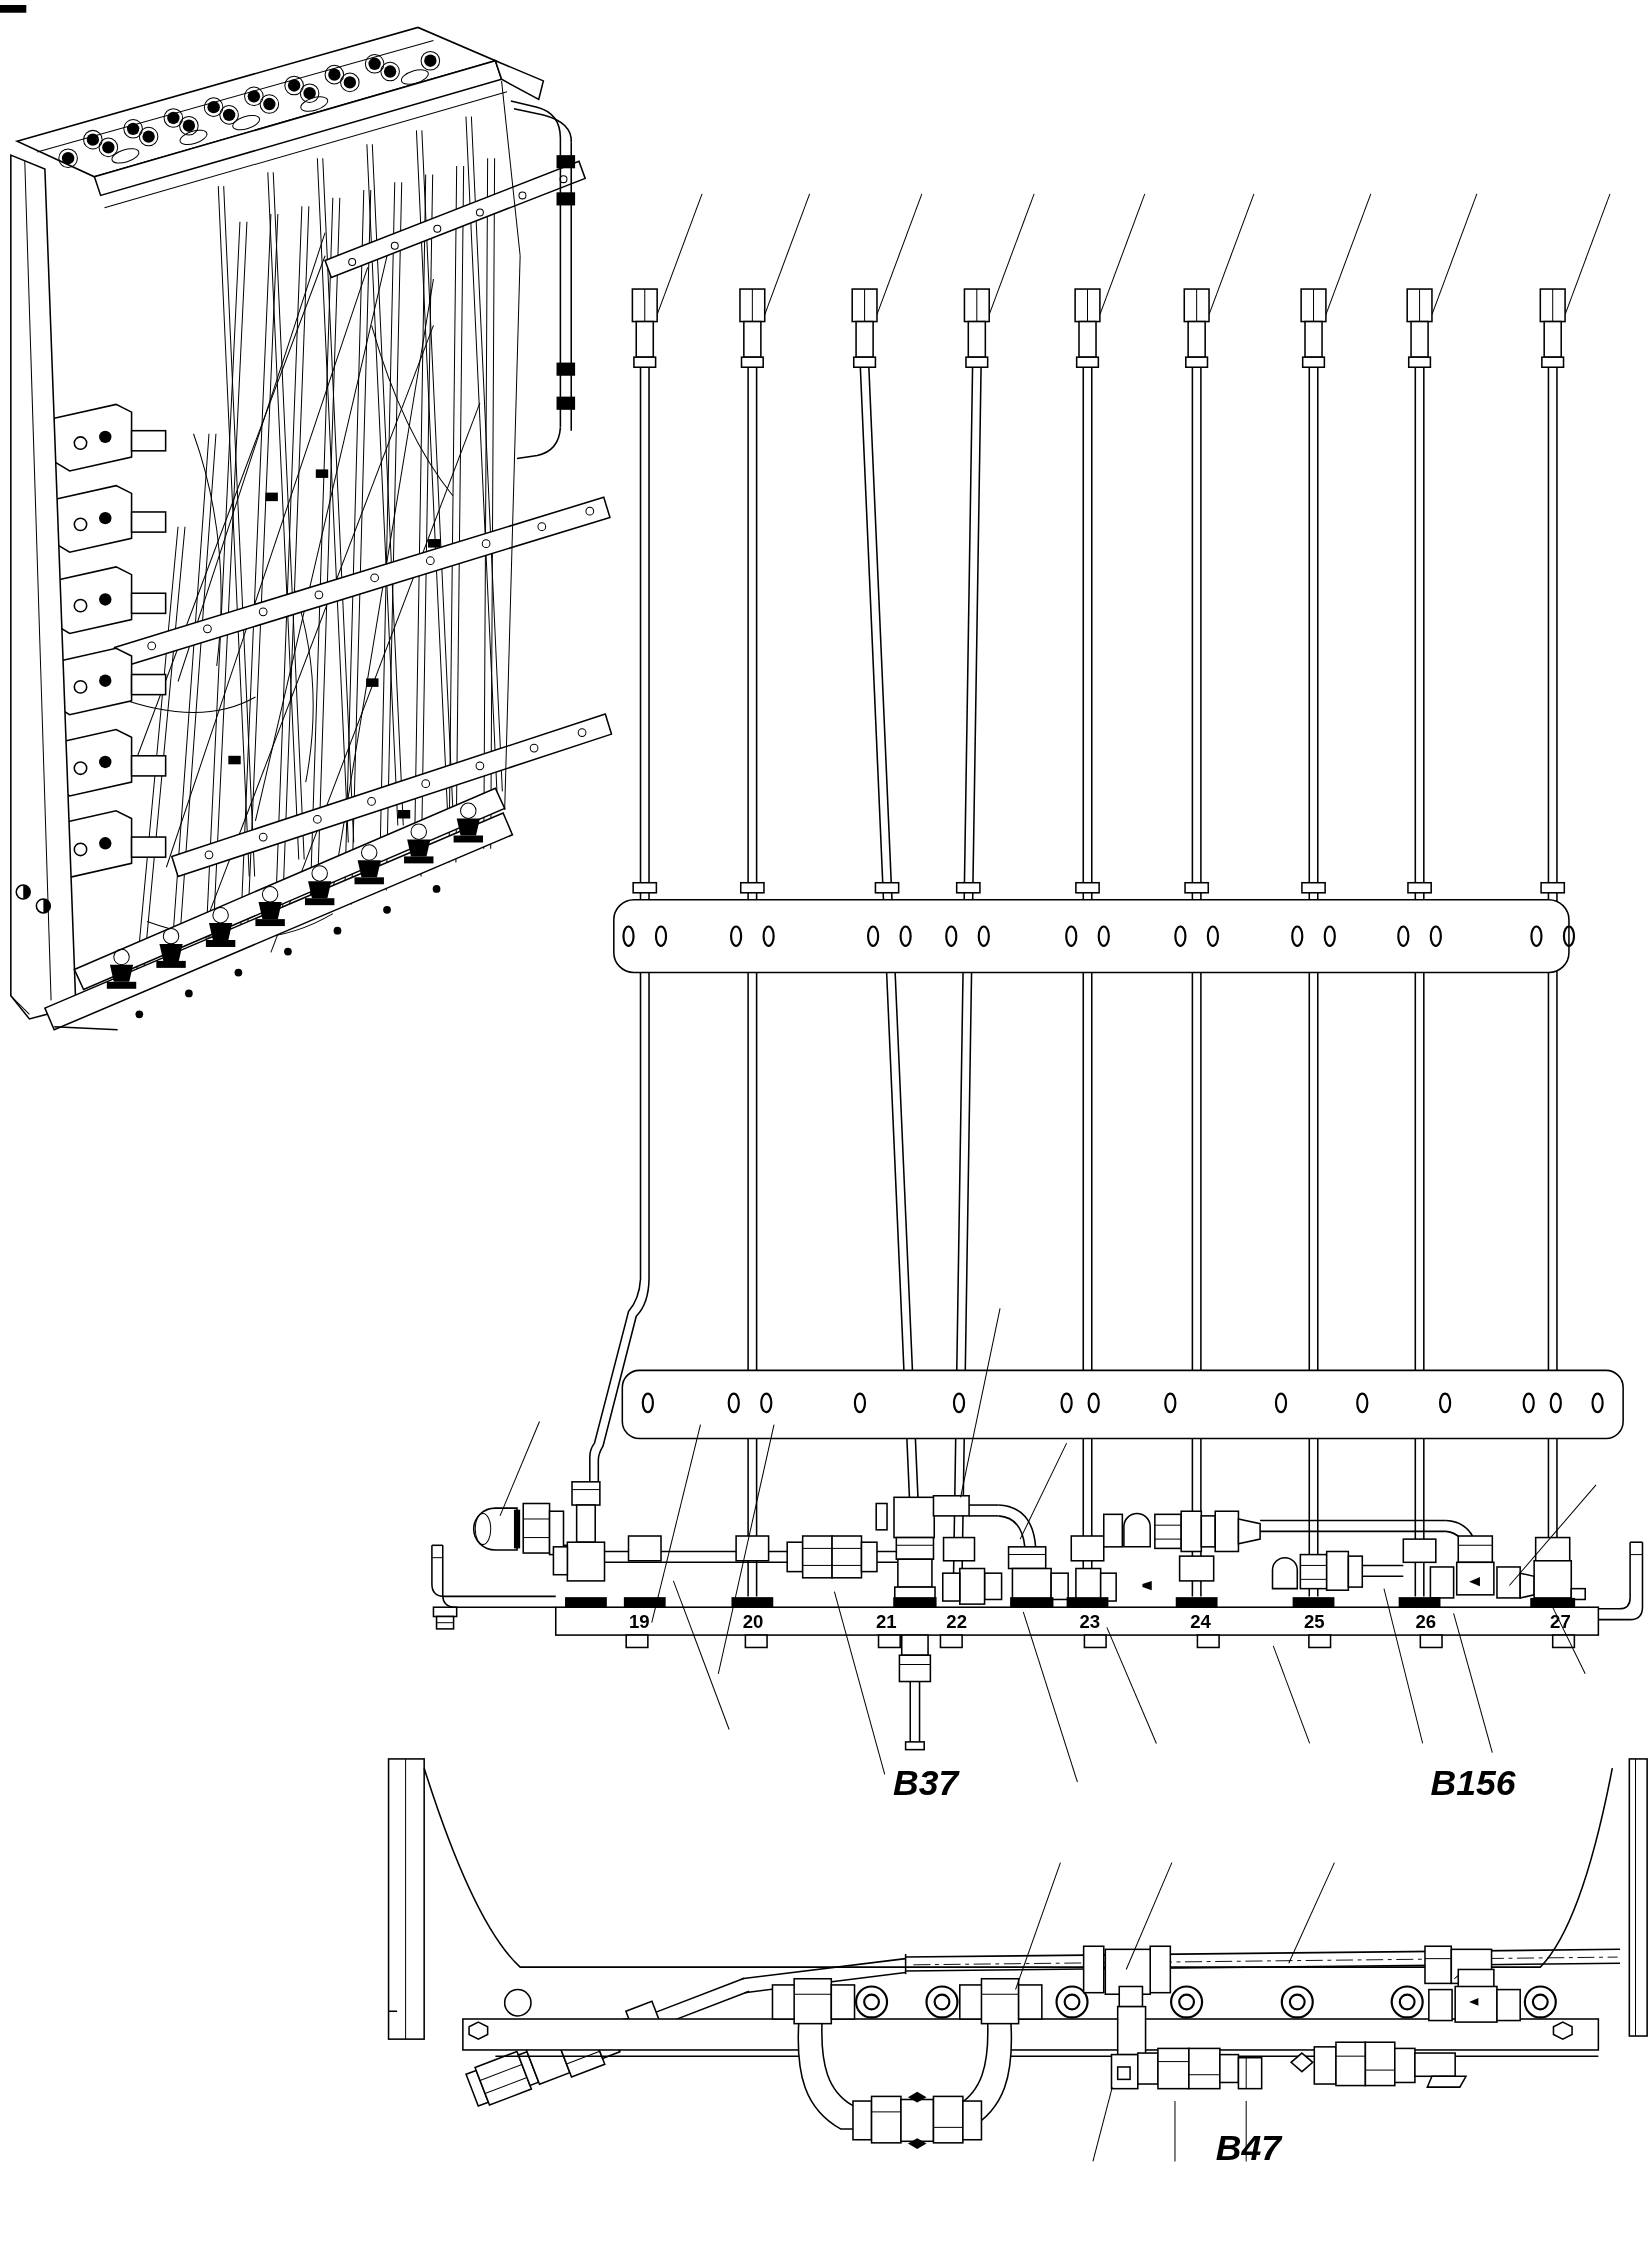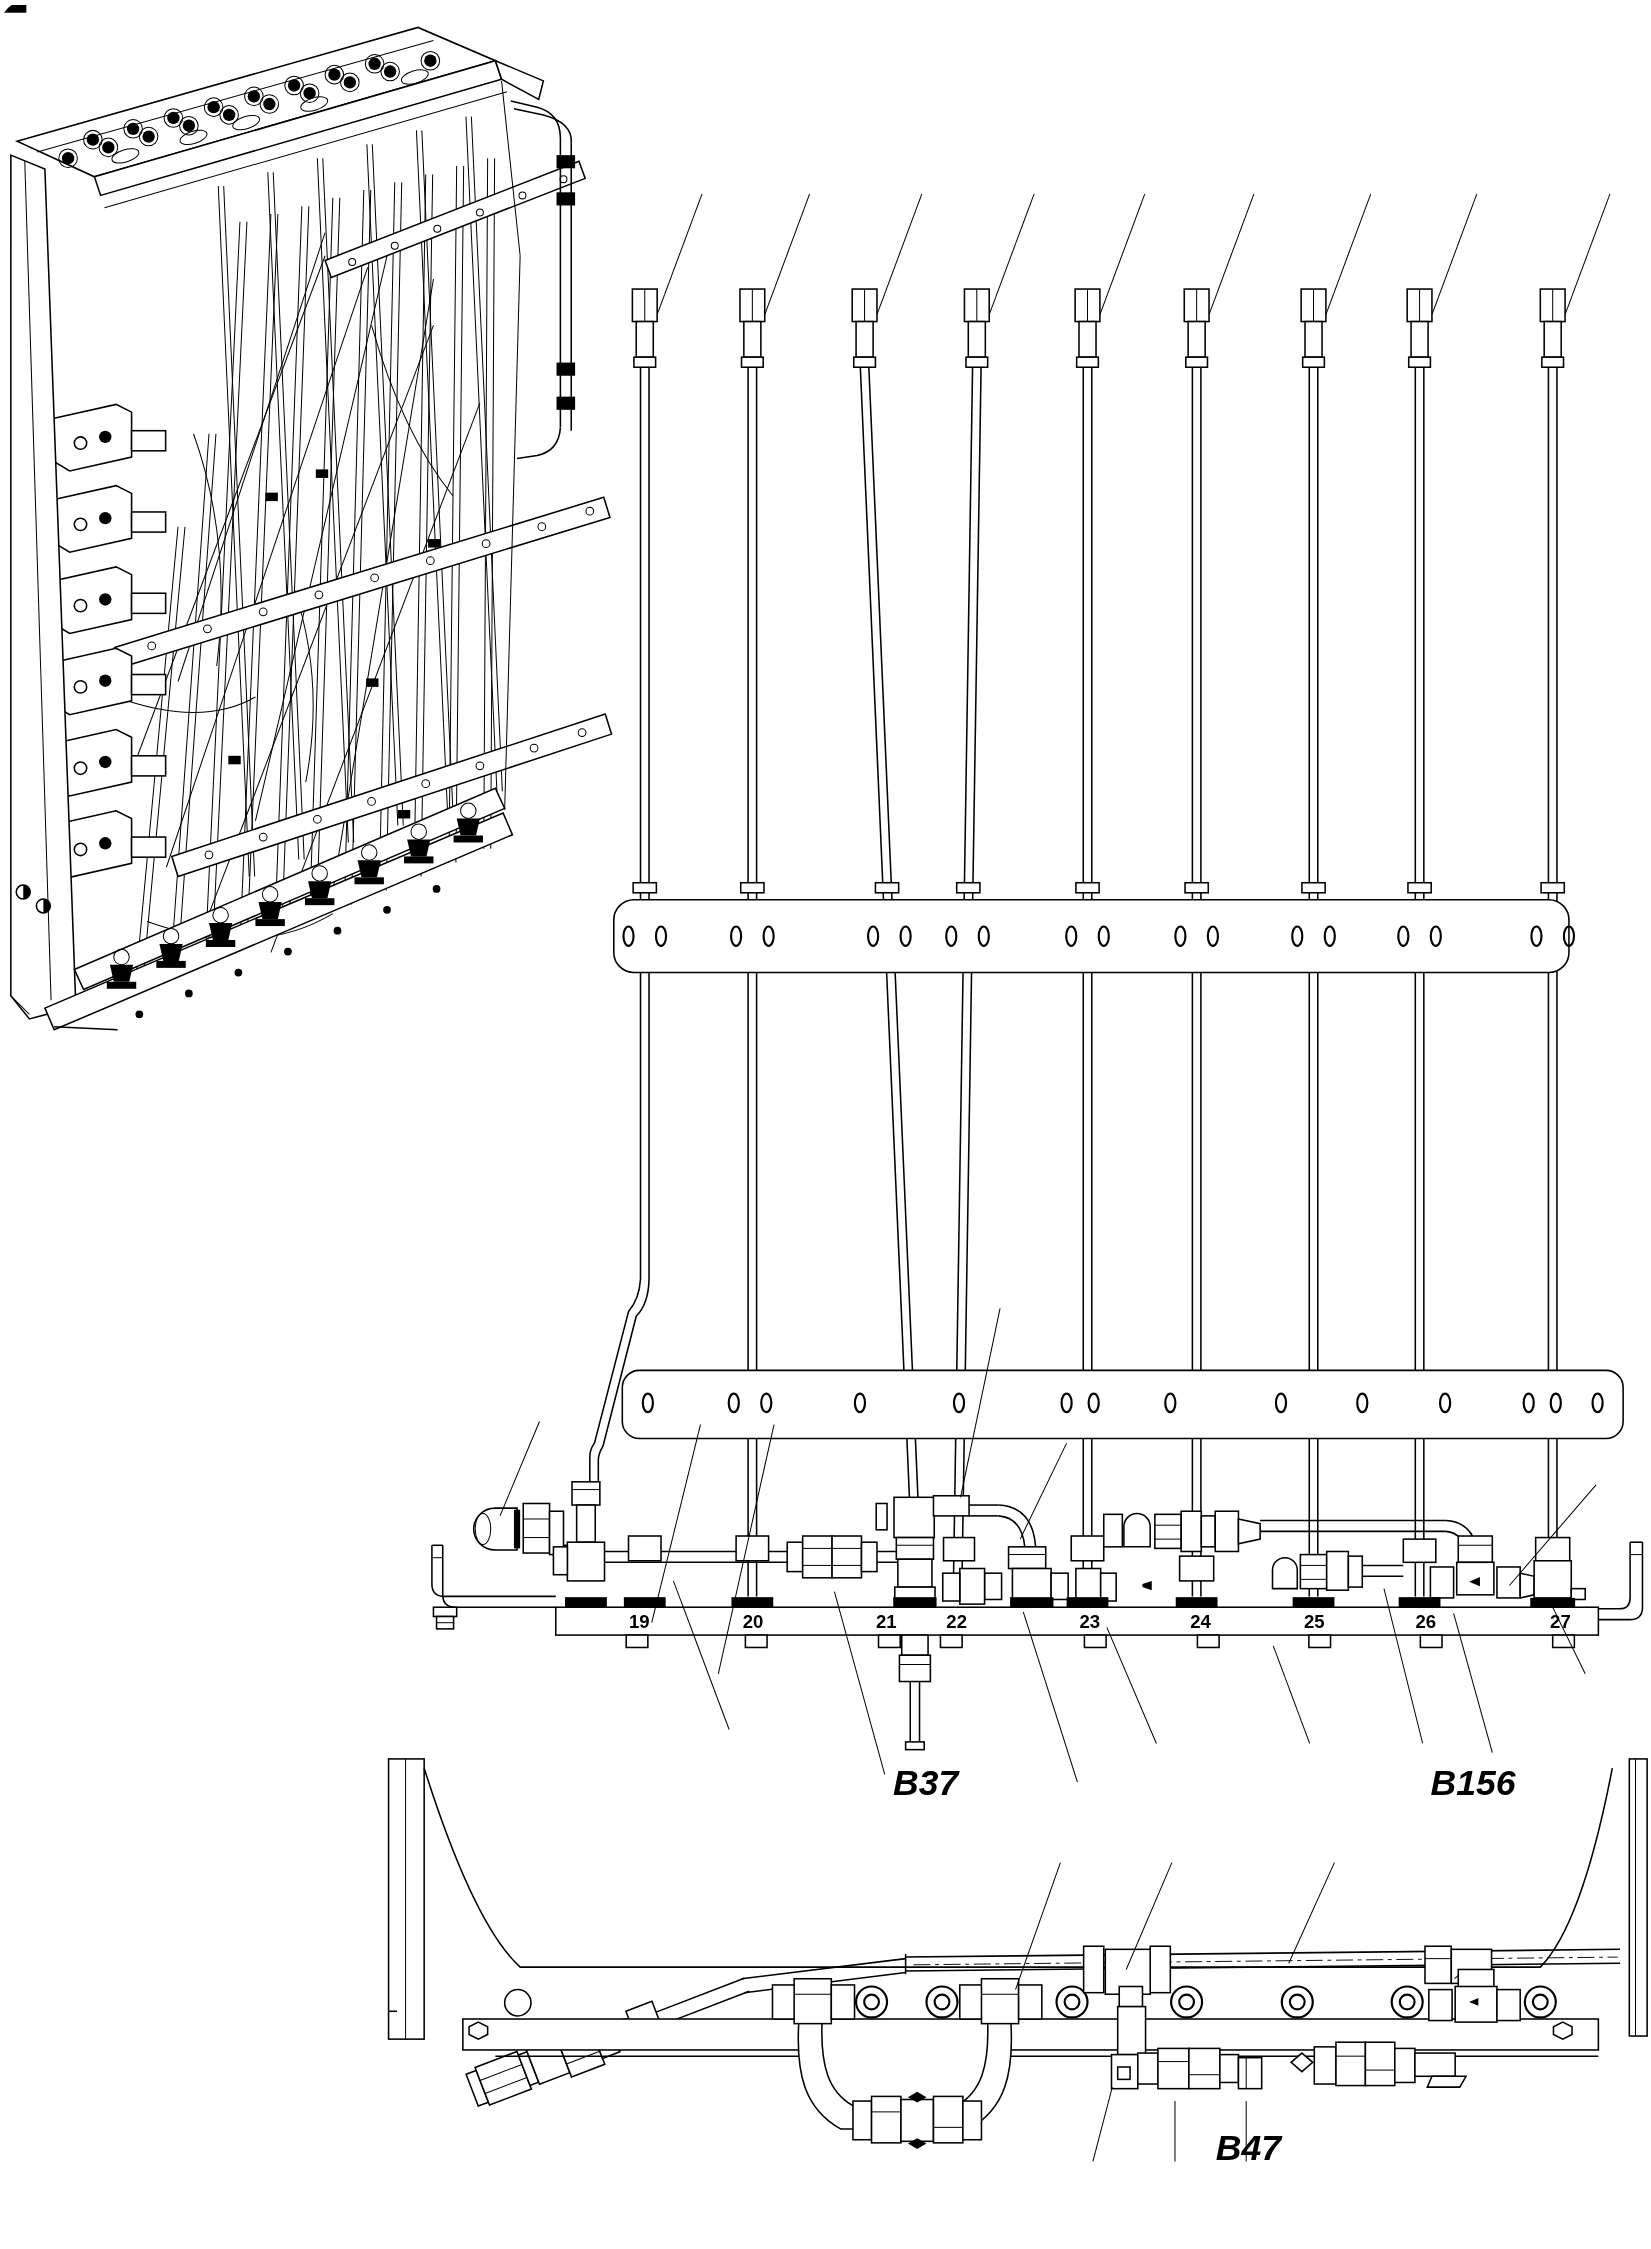--- a/index.html
+++ b/index.html
@@ -1,16 +1,16 @@
 <!DOCTYPE html>
 <html style="font-size:12.4px"><head>
 <meta charset="utf-8">
 <style>
   html,body{margin:0;padding:0;background:#ffffff;}
-  .canvas{position:relative;width:1651px;height:2250px;background:#fff;overflow:hidden;border-radius:27px;}
+  .canvas{position:relative;width:1651px;height:2250px;background:#fff;overflow:hidden;}
   svg{position:absolute;left:0;top:0;}
   svg *{vector-effect:none;}
   .ln{stroke:#000;fill:none;stroke-width:2;}
   .thin{stroke:#000;fill:none;stroke-width:1.3;}
   .thk{stroke:#000;fill:none;stroke-width:2.8;}
   .fw{fill:#fff;stroke:#000;stroke-width:2;}
   .fb{fill:#000;stroke:none;}
   .dash{stroke:#000;stroke-width:1.2;fill:none;stroke-dasharray:22 6 5 6;}
   .pos-num{font-family:"Liberation Sans",sans-serif;font-weight:bold;font-size:24px;fill:#000;text-anchor:middle;}
   .grp-lbl{font-family:"Liberation Sans",sans-serif;font-style:italic;font-weight:600;font-size:46px;fill:#000;text-anchor:middle;}

